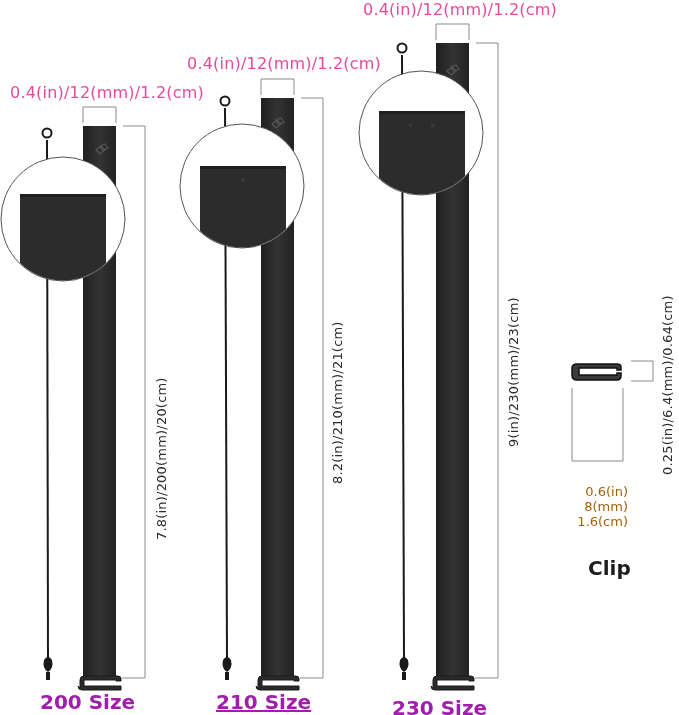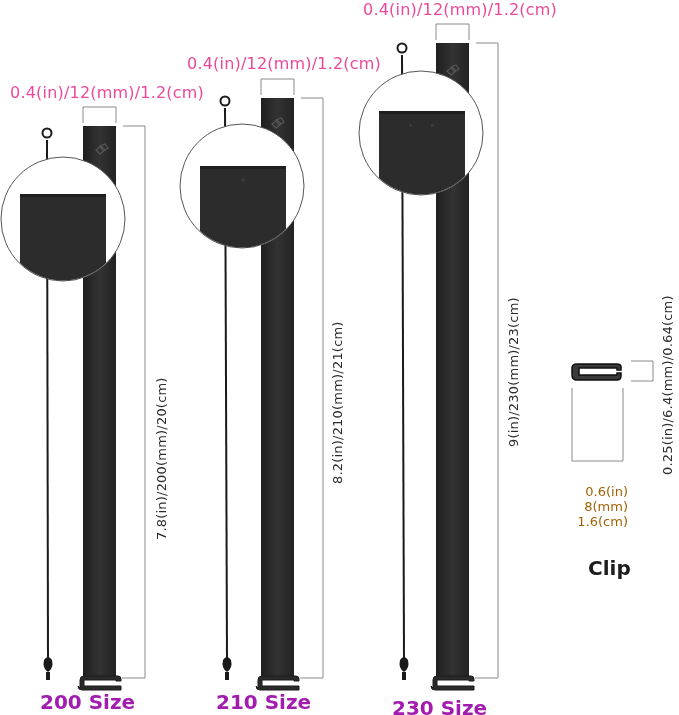--- a/index.html
+++ b/index.html
@@ -109,21 +109,21 @@
     <path d="M572 388 L572 461 L623 461 L623 388" fill="none" stroke="#8a8a8a" stroke-width="1"></path>
   </g>
 </svg>
 
 <div class="dim-top" style="left:10px; top:83px;">0.4(in)/12(mm)/1.2(cm)</div>
 <div class="dim-vert" style="left:154px; top:540px;">7.8(in)/200(mm)/20(cm)</div>
 <div class="size-label" style="left:40px; top:690px;">200 Size</div>
 
 <div class="dim-top" style="left:187px; top:54px;">0.4(in)/12(mm)/1.2(cm)</div>
 <div class="dim-vert" style="left:330px; top:484px;">8.2(in)/210(mm)/21(cm)</div>
-<div class="size-label" style="left:216px; top:690px;">210 Size</div>
+<div class="size-label" style="left:216px; top:690px;text-decoration:underline;">210 Size</div>
 
 <div class="dim-top" style="left:363px; top:0px;">0.4(in)/12(mm)/1.2(cm)</div>
 <div class="dim-vert" style="left:506px; top:447px;">9(in)/230(mm)/23(cm)</div>
 <div class="size-label" style="left:392px; top:696px;">230 Size</div>
 
 <div class="dim-vert" style="left:660px; top:475px;">0.25(in)/6.4(mm)/0.64(cm)</div>
 <div class="clip-dims" style="left:568px; top:484px; width:60px;">
   <div>0.6(in)</div>
   <div>8(mm)</div>
   <div>1.6(cm)</div>

